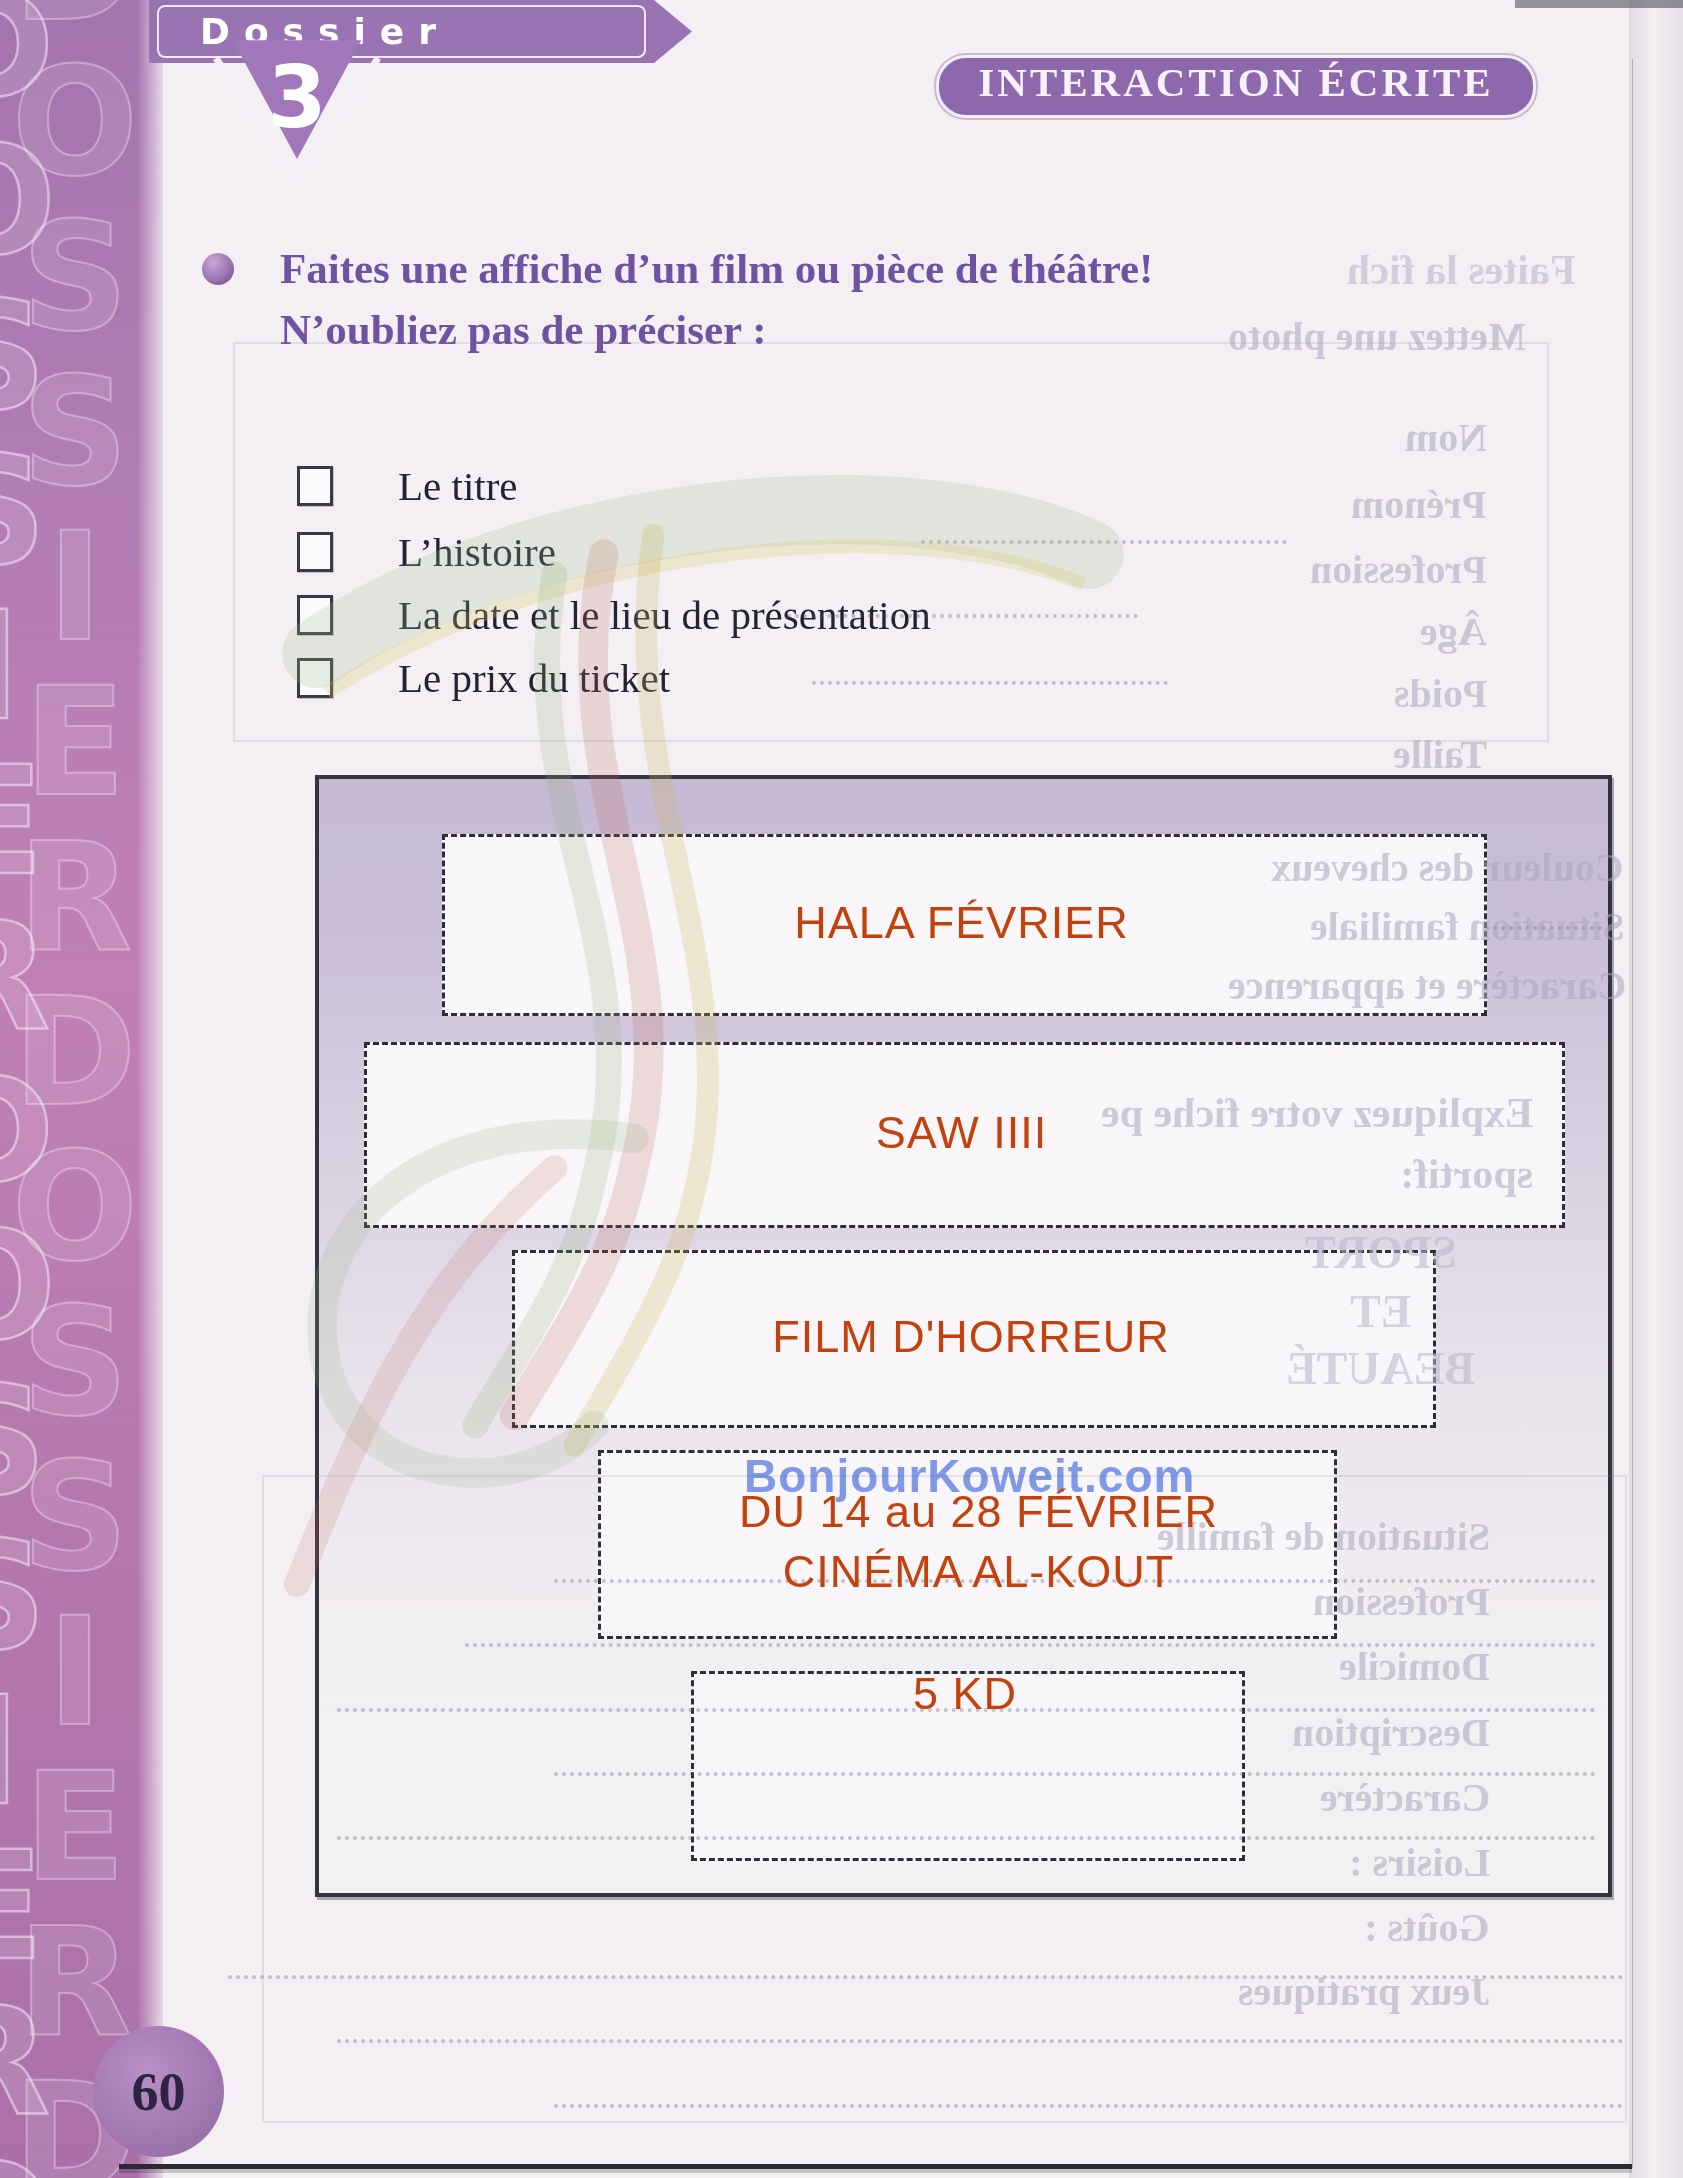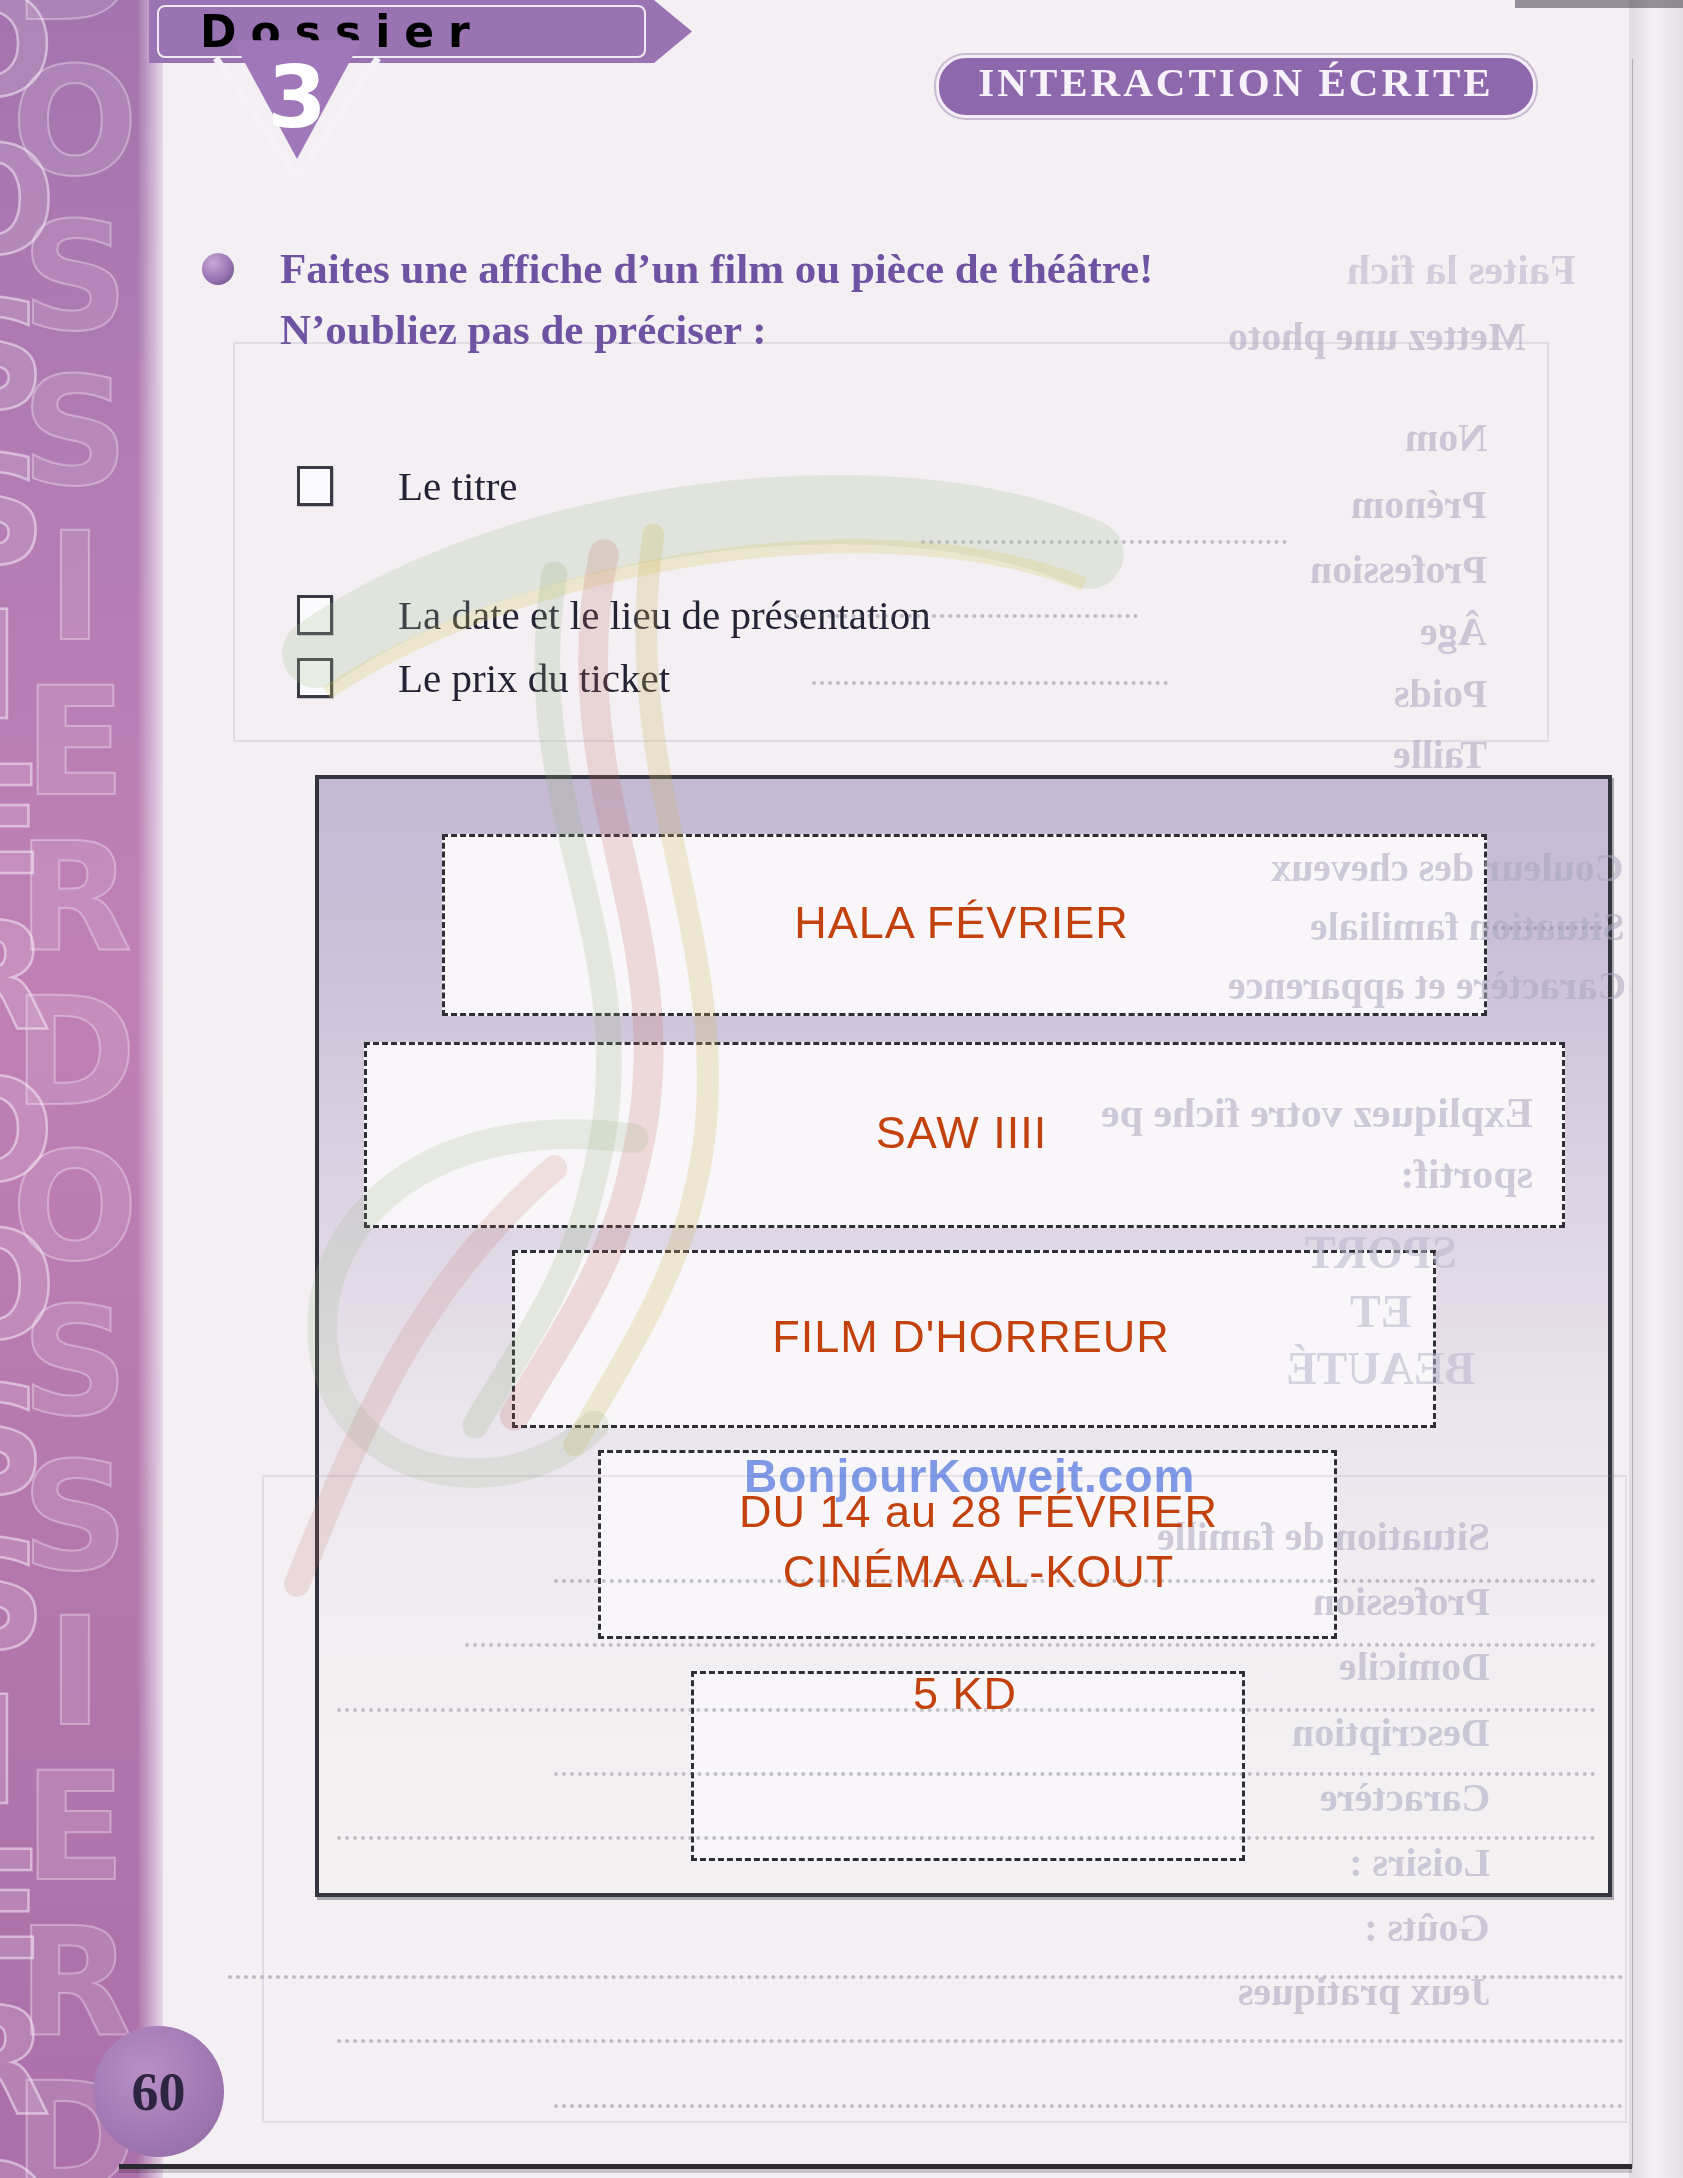--- a/index.html
+++ b/index.html
@@ -19,22 +19,22 @@
     -webkit-text-stroke:2.5px rgba(246,235,248,.55);white-space:nowrap;}
   .pc1{left:-54px;} .pc2{left:28px;top:-119px;color:rgba(255,255,255,.10);
     -webkit-text-stroke:2px rgba(246,235,248,.38);}
 
   
   .banner{left:149px;top:0;width:543px;height:63px;background:#9a74b2;
     clip-path:polygon(0 0,93% 0,100% 50%,93% 100%,0 100%);
     display:flex;align-items:center;}
   .banner-inner{position:absolute;left:8px;top:5px;right:46px;bottom:5px;
     border:2px solid rgba(255,255,255,.85);border-radius:8px;}
-  .banner-text{position:relative;margin-left:51px;color:#000000;
-    font-family:"DejaVu Sans",sans-serif;font-weight:bold;font-size:44px;letter-spacing:14px;}
+  .banner-text{position:relative;margin-left:51px;color:#ffffff;
+    font-family:"DejaVu Sans",sans-serif;font-weight:bold;font-size:36px;letter-spacing:14px;}
   .diamond-wrap{left:208px;top:40px;width:178px;height:149px;}
   .badge{left:936px;top:55px;width:594px;height:57px;background:#8d68ac;border:3px solid #f3edf7;
     border-radius:30px;display:flex;align-items:flex-start;justify-content:center;
     box-shadow:0 0 0 2px rgba(120,90,150,.35);}
   .badge-text{color:#f7f2f9;font-weight:bold;font-size:41px;letter-spacing:3px;}
 
   
   .bullet{left:202px;top:253px;width:32px;height:32px;border-radius:50%;
     background:radial-gradient(circle at 35% 30%,#c9a8d4,#9b74b4 55%,#5f4a7a);}
   .h1{left:280px;top:244px;width:1089px;color:#6f53a2;font-weight:bold;font-size:43px;}
@@ -114,20 +114,24 @@
     <span class="badge-text">INTERACTION ÉCRITE</span>
   </div>
 
   <div class="abs bullet"></div>
   <div class="abs h1">Faites une affiche d’un film ou pièce de théâtre!</div>
   <div class="abs h2">N’oubliez pas de préciser :</div>
 
   <div class="abs chk-row" style="top:460px">
     <div class="chk-box"></div>
     <div class="chk-label">Le titre</div>
+  </div>
+  <div class="abs chk-row" style="top:526px">
+    <div class="chk-box"></div>
+    <div class="chk-label">L’histoire</div>
   </div>
   <div class="abs chk-row" style="top:589px">
     <div class="chk-box"></div>
     <div class="chk-label">La date et le lieu de présentation</div>
   </div>
   <div class="abs chk-row" style="top:652px">
     <div class="chk-box"></div>
     <div class="chk-label">Le prix du ticket</div>
   </div>
 

